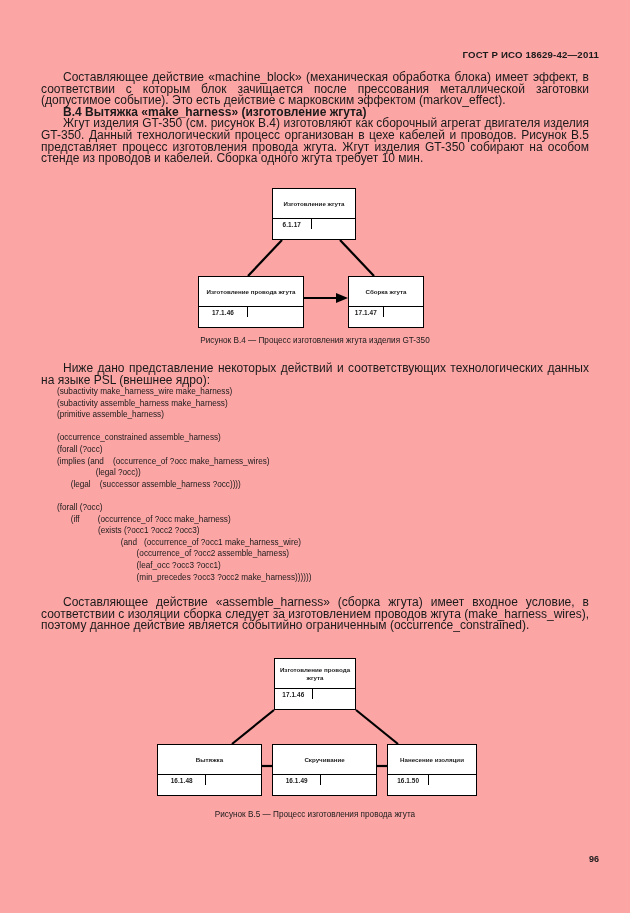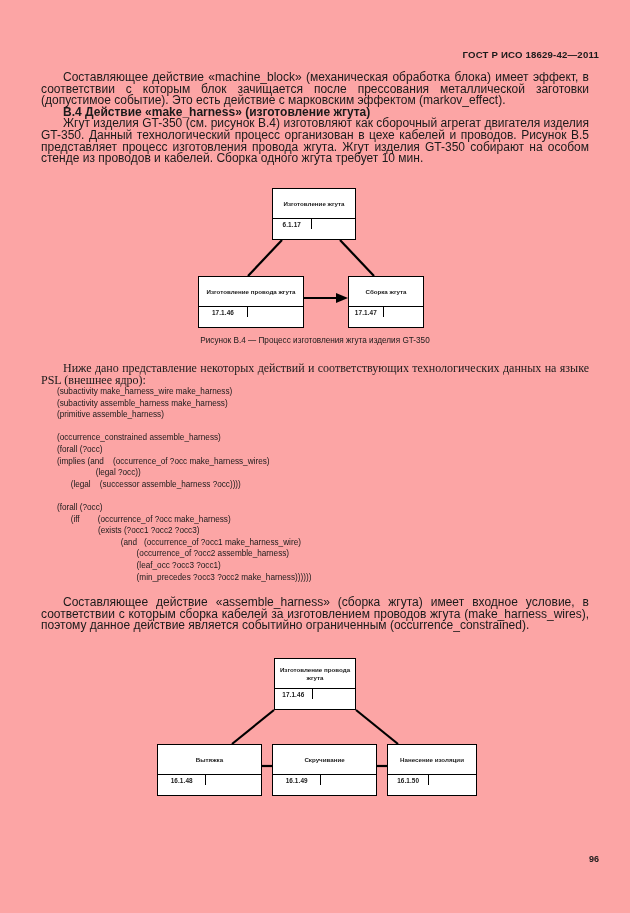--- a/index.html
+++ b/index.html
@@ -142,21 +142,21 @@
 </style>
 </head>
 <body>
 
 <div class="page">
 
   <div class="std-header">ГОСТ Р ИСО 18629-42—2011</div>
 
   <div class="textblock" style="top:72px;">
     <p class="indent">Составляющее действие «machine_block» (механическая обработка блока) имеет эффект, в соответствии с которым блок зачищается после прессования металлической заготовки (допустимое событие). Это есть действие с марковским эффектом (markov_effect).</p>
-    <p class="clause-head">В.4  Действие «make_harness» (изготовление жгута)</p>
+    <p class="clause-head">В.4  Вытяжка «make_harness» (изготовление жгута)</p>
     <p class="indent">Жгут изделия GT-350 (см. рисунок В.4) изготовляют как сборочный агрегат двигателя изделия GT-350. Данный технологический процесс организован в цехе кабелей и проводов. Рисунок В.5 представляет процесс изготовления провода жгута. Жгут изделия GT-350 собирают на особом стенде из проводов и кабелей. Сборка одного жгута требует 10 мин.</p>
   </div>
 
   <div class="figure" style="top:188px; height:160px;">
     <div class="fig-canvas" style="height:130px;">
 
       <svg class="connector-svg" width="630" height="130">
 
         <line x1="282" y1="52" x2="248" y2="88" stroke="#000" stroke-width="2.2"></line>
         <line x1="340" y1="52" x2="374" y2="88" stroke="#000" stroke-width="2.2"></line>
@@ -186,28 +186,28 @@
         <div class="footer">
           <div class="code-cell">17.1.47</div>
           <div class="blank-cell"></div>
         </div>
       </div>
     </div>
 
     <div class="fig-caption" style="top:148px;">Рисунок В.4 — Процесс изготовления жгута изделия GT-350</div>
   </div>
 
-  <div class="textblock" style="top:363px;font-family:Liberation Serif, serif;">
+  <div class="textblock" style="top:363px;">
     <p class="indent">Ниже дано представление некоторых действий и соответствующих технологических данных на языке PSL (внешнее ядро):</p>
   </div>
 
   <div class="code" style="top:386px;" id="psl-code"><span class="ln">(subactivity make_harness_wire make_harness)</span><span class="ln">(subactivity assemble_harness make_harness)</span><span class="ln">(primitive assemble_harness)</span><span class="blank">&nbsp;</span><span class="ln">(occurrence_constrained assemble_harness)</span><span class="ln">(forall (?occ)</span><span class="ln">(implies (and    (occurrence_of ?occ make_harness_wires)</span><span class="ln">                 (legal ?occ))</span><span class="ln">      (legal    (successor assemble_harness ?occ))))</span><span class="blank">&nbsp;</span><span class="ln">(forall (?occ)</span><span class="ln">      (iff        (occurrence_of ?occ make_harness)</span><span class="ln">                  (exists (?occ1 ?occ2 ?occ3)</span><span class="ln">                            (and   (occurrence_of ?occ1 make_harness_wire)</span><span class="ln">                                   (occurrence_of ?occ2 assemble_harness)</span><span class="ln">                                   (leaf_occ ?occ3 ?occ1)</span><span class="ln">                                   (min_precedes ?occ3 ?occ2 make_harness))))))</span></div>
 
   <div class="textblock" style="top:597px;">
-    <p class="indent">Составляющее действие «assemble_harness» (сборка жгута) имеет входное условие, в соответствии с которым сборка кабелей за изготовлением проводов жгута (make_harness_wires), поэтому данное действие является событийно ограниченным (occurrence_constrained).</p>
+    <p class="indent">Составляющее действие «assemble_harness» (сборка жгута) имеет входное условие, в соответствии с изоляции сборка следует за изготовлением проводов жгута (make_harness_wires), поэтому данное действие является событийно ограниченным (occurrence_constrained).</p>
   </div>
 
   <div class="figure" style="top:658px; height:180px;">
     <div class="fig-canvas" style="height:140px;">
 
       <svg class="connector-svg" width="630" height="140">
 
         <line x1="274" y1="52" x2="232" y2="86" stroke="#000" stroke-width="2.2"></line>
         <line x1="356" y1="52" x2="398" y2="86" stroke="#000" stroke-width="2.2"></line>
 
@@ -243,17 +243,18 @@
 
       <div class="abox" style="left:387px; top:86px; width:90px; height:52px;">
         <div class="title">Нанесение изоляции</div>
         <div class="footer">
           <div class="code-cell">16.1.50</div>
           <div class="blank-cell"></div>
         </div>
       </div>
     </div>
 
+    <div class="fig-caption" style="top:152px;">Рисунок В.5 — Процесс изготовления провода жгута</div>
   </div>
 
   <div class="page-number">96</div>
 
 </div>
 
 </body></html>

